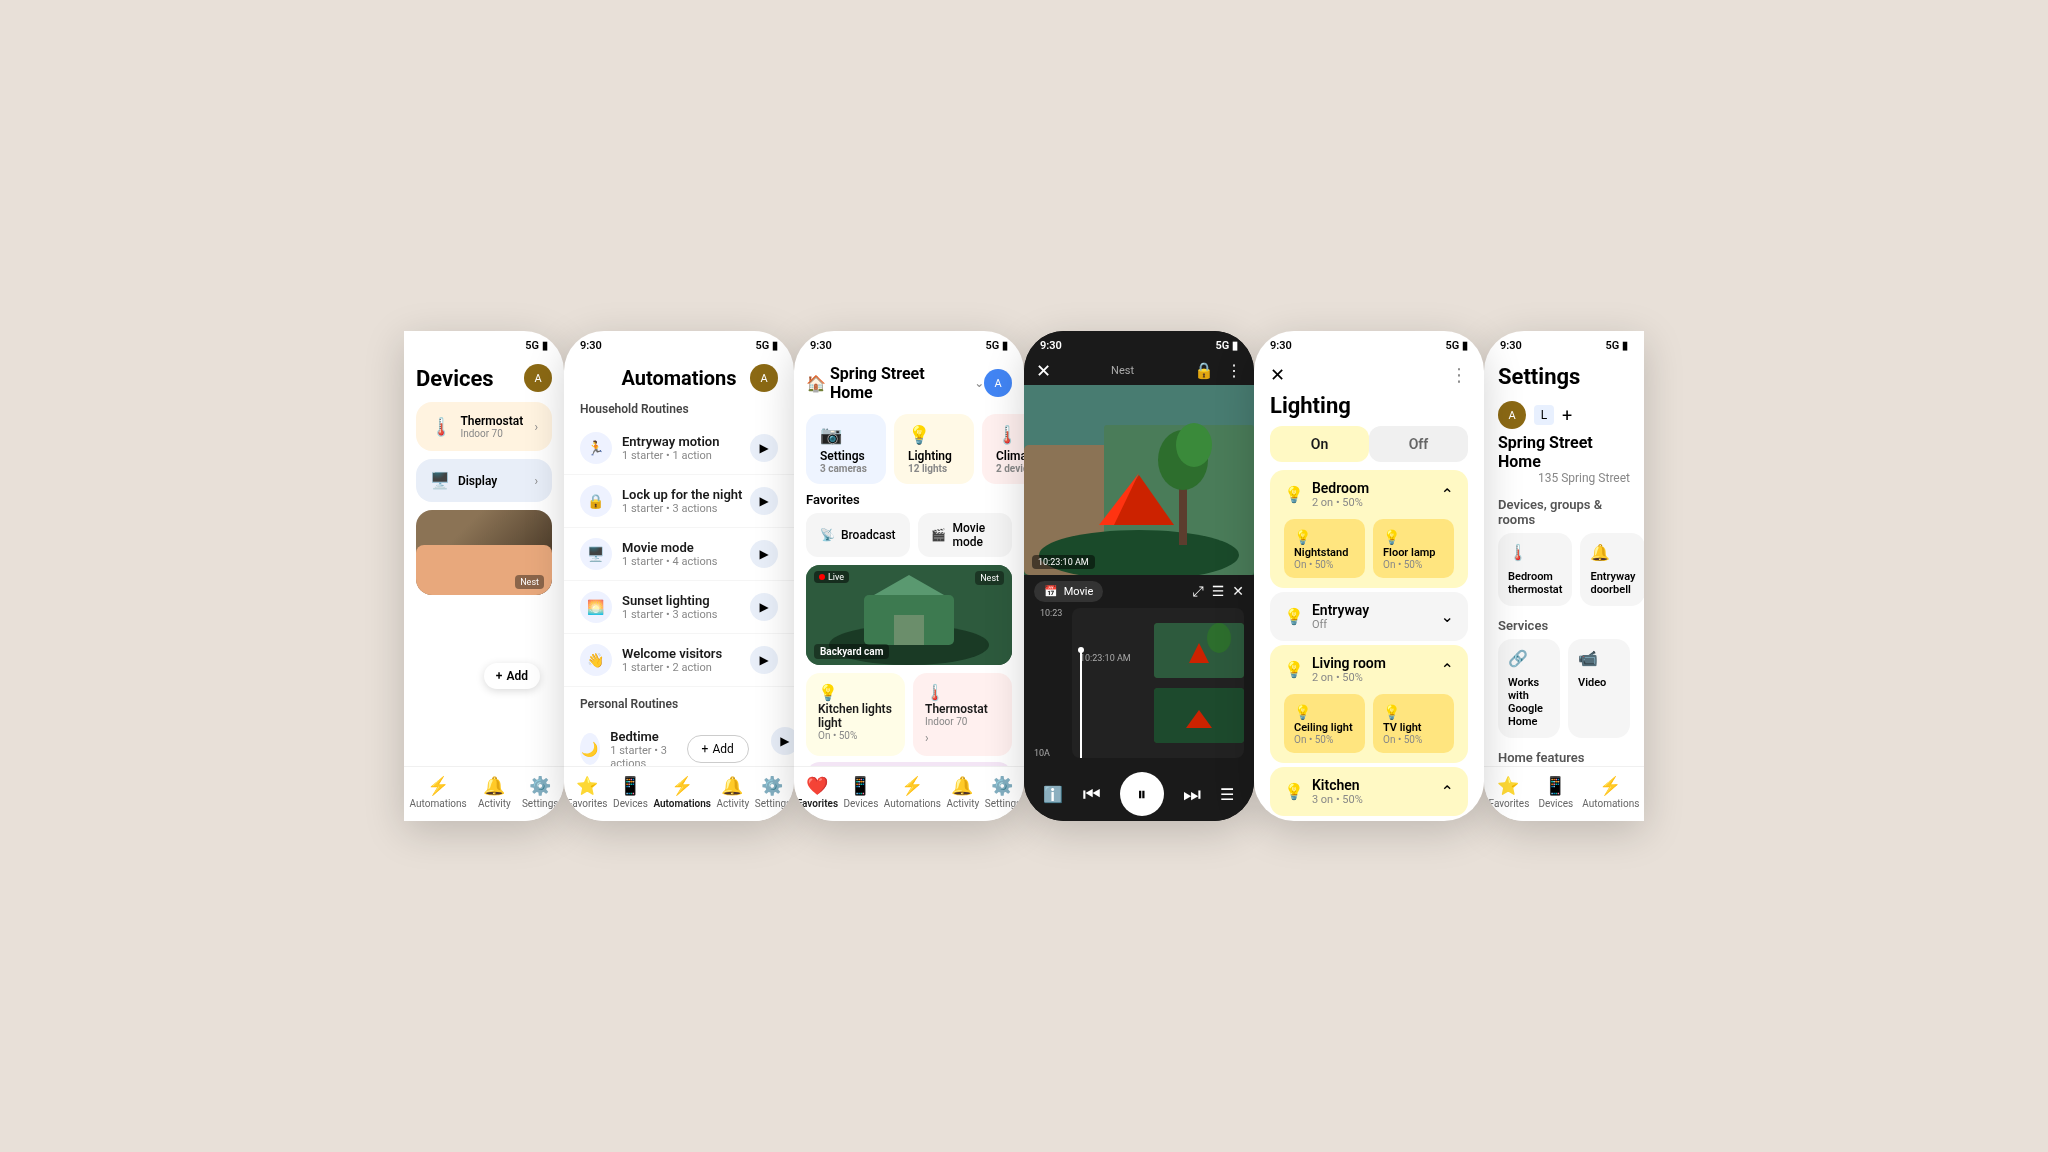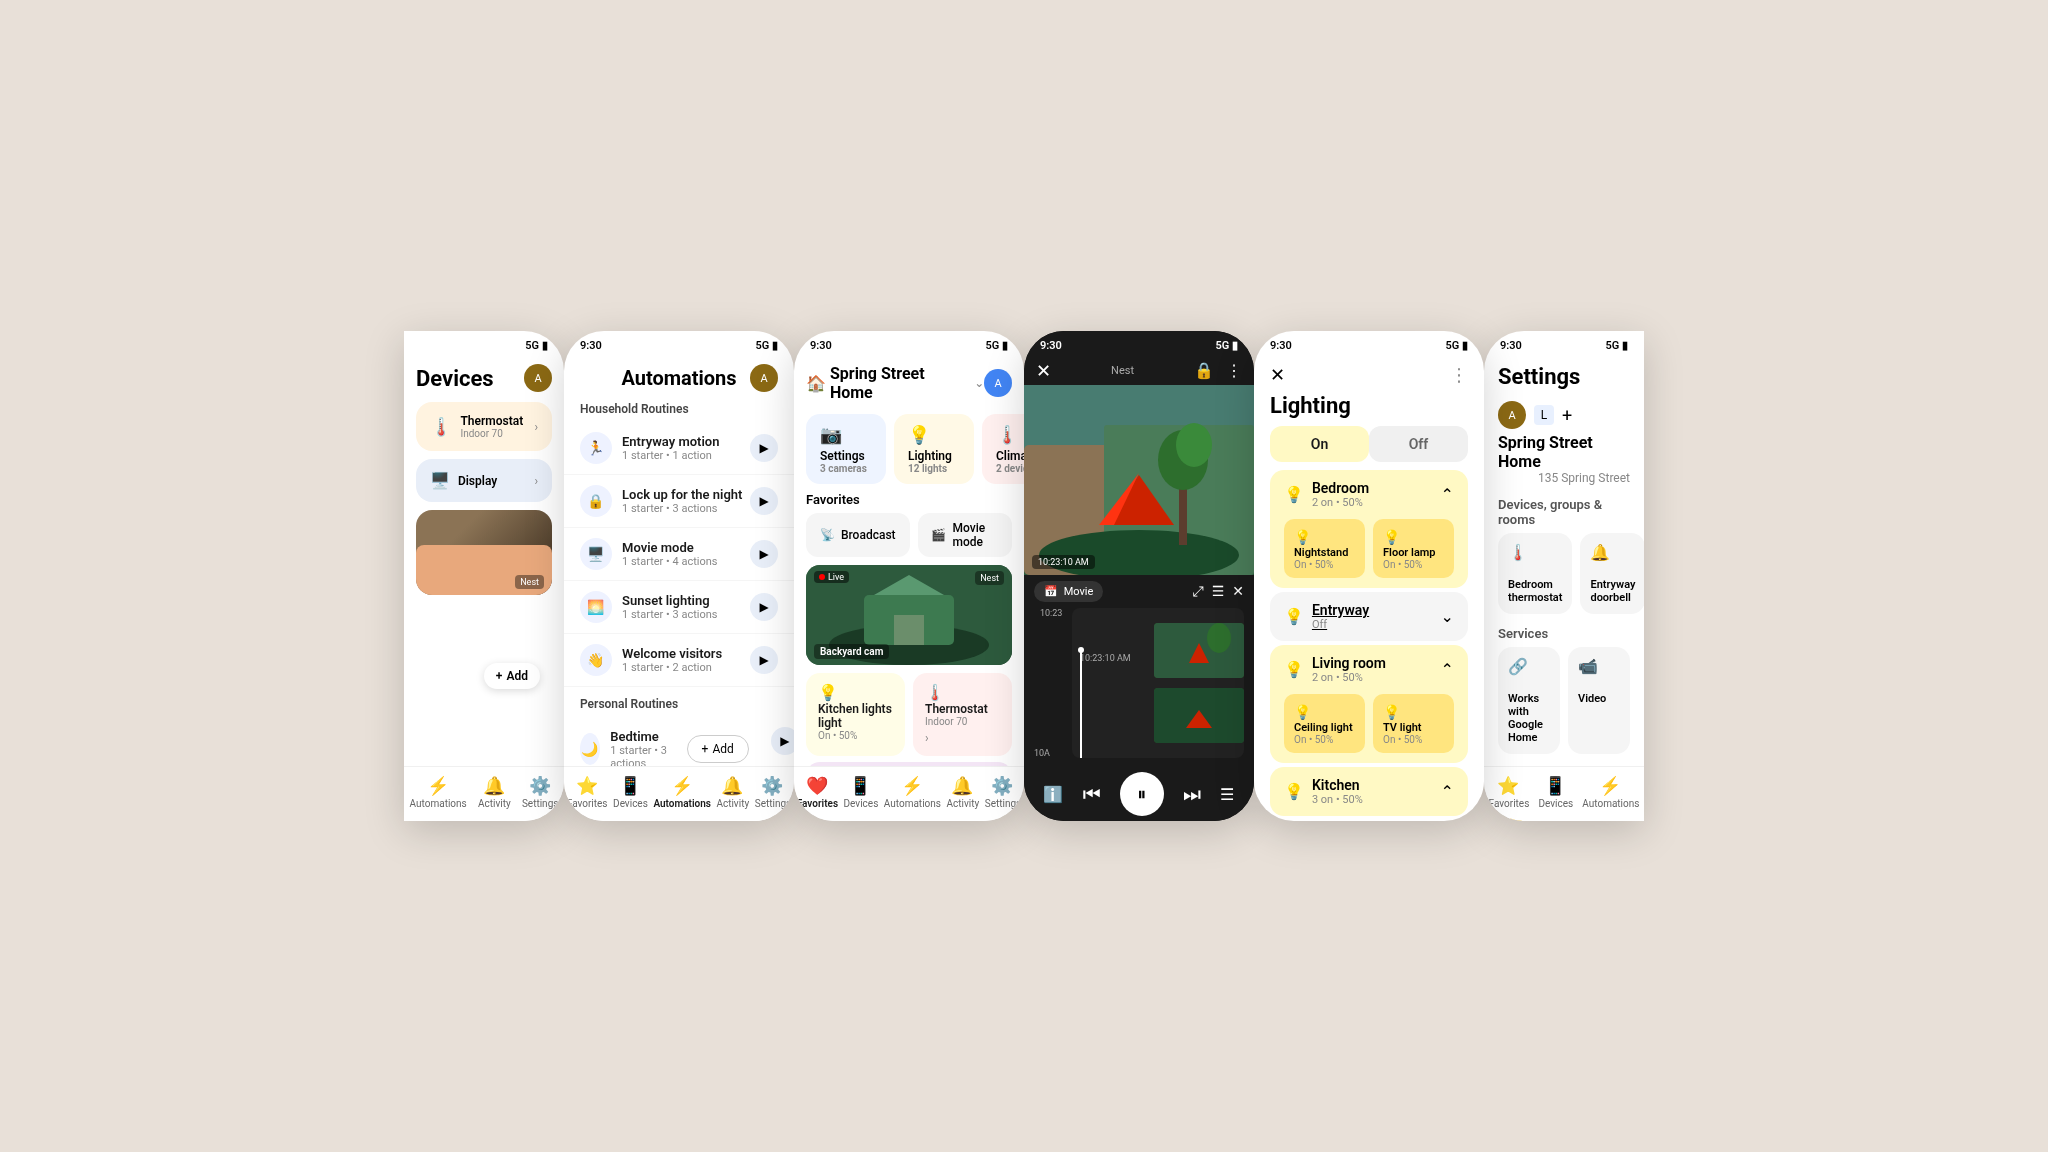--- a/index.html
+++ b/index.html
@@ -108,21 +108,21 @@
     .p5-room-off { background: #f5f5f5; }
 
     
     .p6-content { padding: 8px 14px; }
     .p6-title { font-size: 22px; font-weight: 700; margin-bottom: 12px; }
     .p6-home-name { font-size: 16px; font-weight: 700; }
     .p6-home-addr { font-size: 12px; color: #888; text-align: right; }
     .p6-section-title { font-size: 13px; font-weight: 600; color: #555; margin: 12px 0 6px; }
     .p6-grid { display: grid; grid-template-columns: 1fr 1fr; gap: 8px; }
     .p6-device-card { border-radius: 14px; padding: 10px; background: #f5f5f5; }
-    .p6-device-name { font-size: 11px; font-weight: 600; margin-top: 16px; }
+    .p6-device-name { font-size: 11px; font-weight: 600; margin-top: 8px; }
     .p6-service-card { border-radius: 14px; padding: 10px; background: #f5f5f5; }
     .header-row { display: flex; justify-content: space-between; align-items: center; }
     .privacy-row { display: flex; align-items: center; gap: 10px; padding: 8px; background: #f5f5f5; border-radius: 12px; }
 
     
     .couch-preview {
       border-radius: 16px;
       height: 85px;
       background: linear-gradient(135deg, #8B7355 30%, #5C4A35 70%, #3D2B1A 100%);
       position: relative;
@@ -530,21 +530,21 @@
           <span style="font-size:14px;">💡</span>
           <div class="p5-light-name">Floor lamp</div>
           <div class="p5-light-sub">On • 50%</div>
         </div>
       </div>
     </div>
 
     <div class="p5-room p5-room-off" style="margin-top:4px;">
       <div class="p5-room-header">
         <span style="font-size:16px;">💡</span>
-        <div style="flex:1;padding-left:8px;text-decoration:underline;">
+        <div style="flex:1;padding-left:8px;">
           <div class="p5-room-name">Entryway</div>
           <div class="p5-room-sub">Off</div>
         </div>
         <span style="font-size:16px;">⌄</span>
       </div>
     </div>
 
     <div class="p5-room" style="margin-top:4px;">
       <div class="p5-room-header">
         <span style="font-size:16px;">💡</span>

